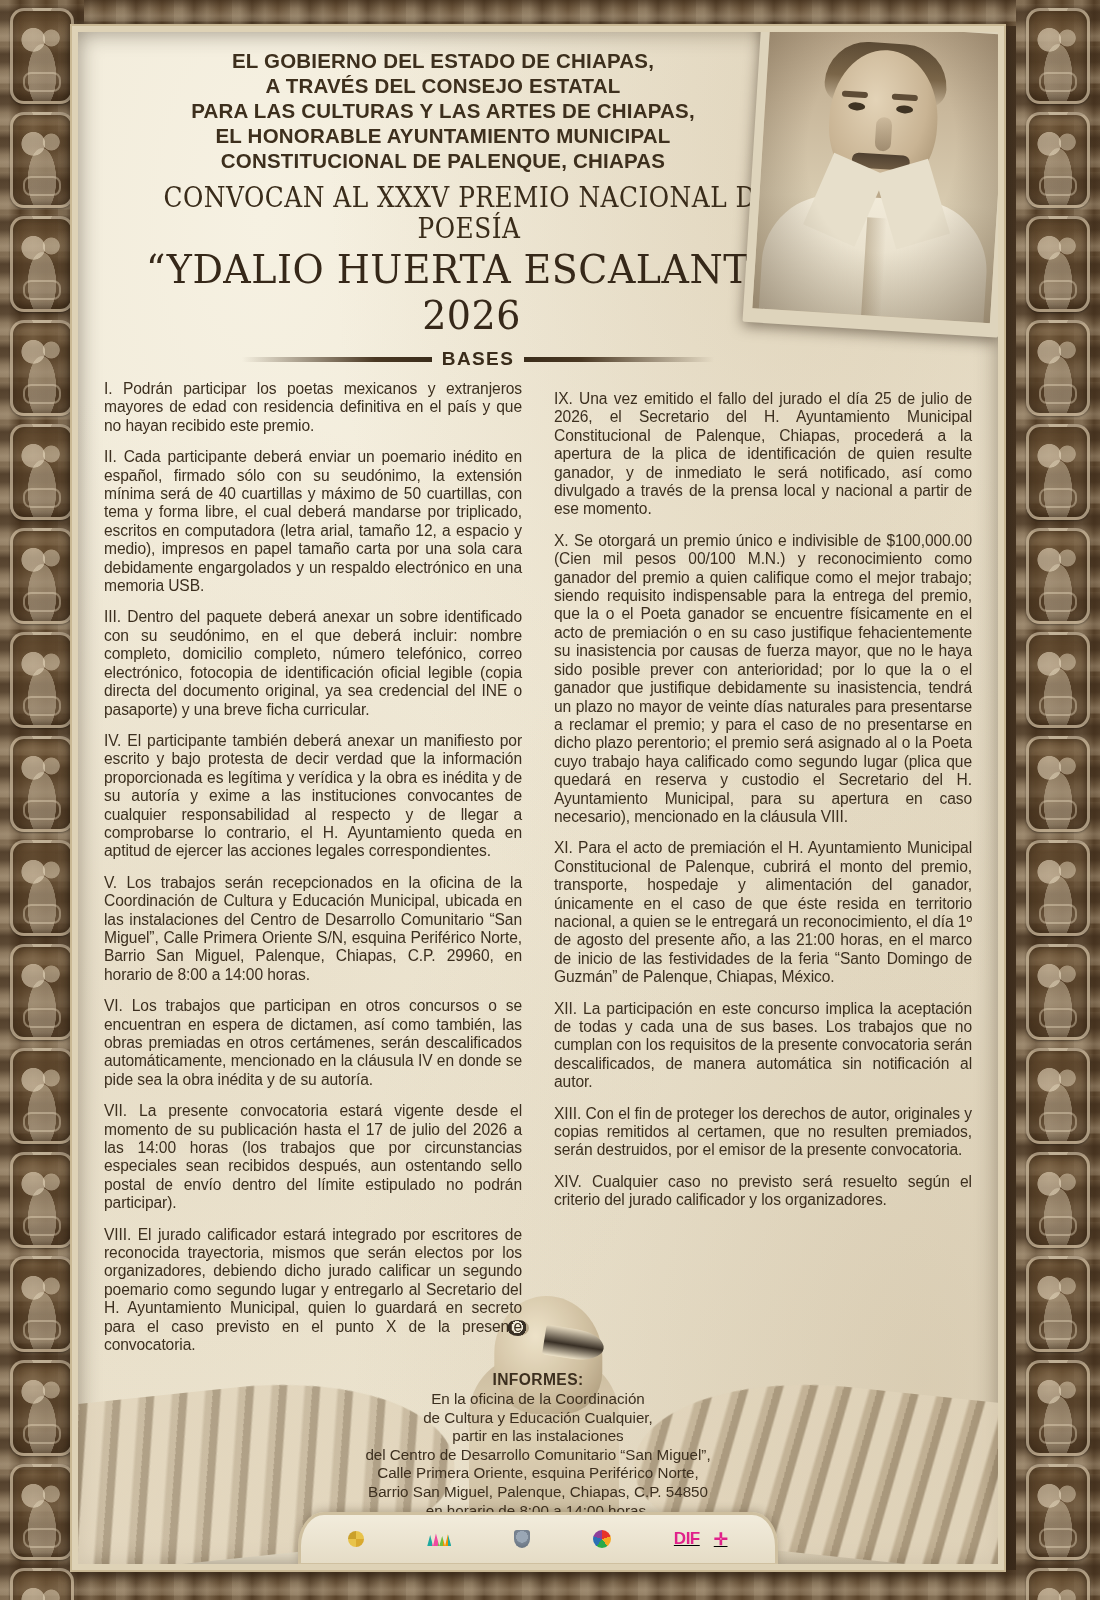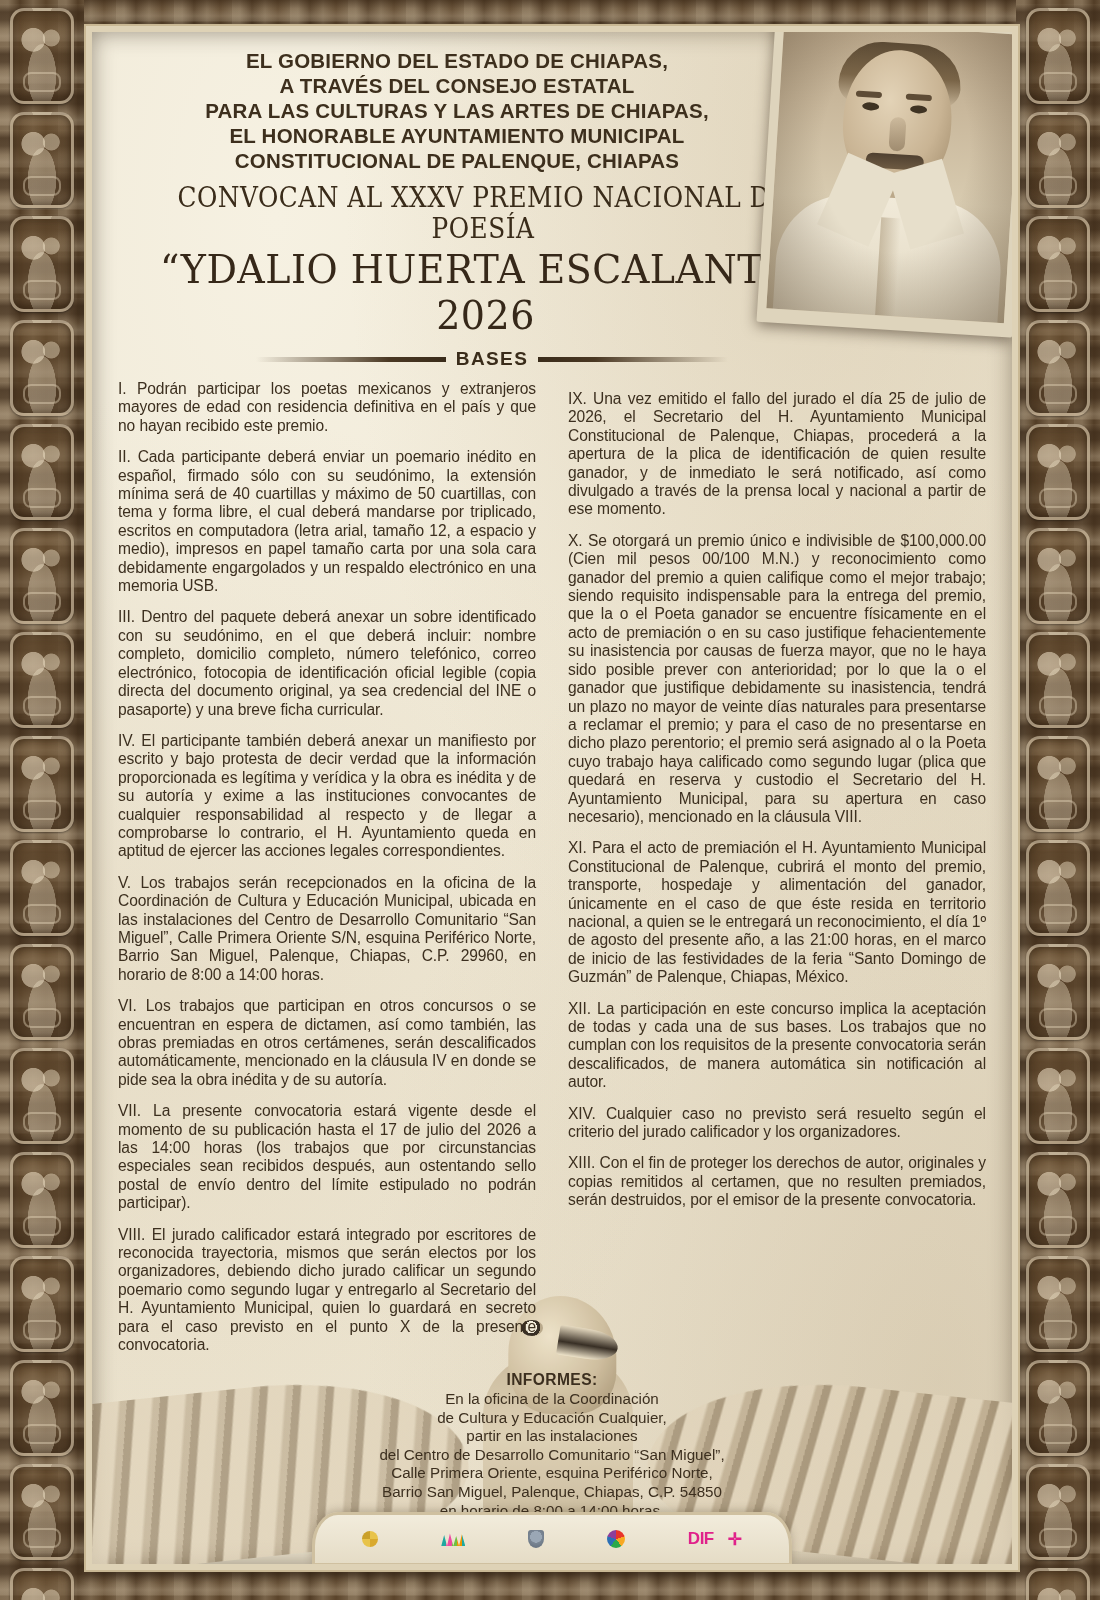--- a/index.html
+++ b/index.html
@@ -66,21 +66,21 @@
   }
   .cart::after {
     content:""; position:absolute; left:10px; right:10px; bottom:9px; height:16px;
     border-radius: 8px;
     border: 2px solid rgba(235,220,193,0.4);
   }
 
   
   #paper {
     position: absolute;
-    left: 86px; top: 26px;
+    left: 72px; top: 26px;
     width: 932px; height: 1544px;
     background:
       radial-gradient(ellipse at 20% 12%, #f6f1e2 0%, #efe8d5 42%, #e6dcc5 100%);
     border: 6px solid #ded2b6;
     outline: 2px solid #c9b894;
     box-shadow: 0 0 22px rgba(40,26,12,0.45) inset, 0 0 14px rgba(0,0,0,0.4);
     overflow: hidden;
     z-index: 3;
   }
   
@@ -309,21 +309,21 @@
     position: absolute; z-index: 7;
     left: 50%; transform: translateX(-50%);
     bottom: -2px; width: 480px; height: 54px;
     background: linear-gradient(180deg, #f2ecdc 0%, #e5dcc6 100%);
     border: 3px solid #cfc0a0;
     border-radius: 26px 26px 0 0 / 34px 34px 0 0;
     box-shadow: 0 -2px 8px rgba(60,42,25,0.25);
     display: flex; align-items: center; justify-content: space-around;
     padding: 0 16px;
   }
-  .logo { display: flex; gap: 14px; font-size: 9px; font-weight: bold; }
+  .logo { display: flex; gap: 14px; font-size: 9px; font-weight: bold; text-decoration: underline; }
   .logo .mark { display:inline-block; }
   .m-chiapas { width:16px; height:16px; border-radius:50%;
     background: conic-gradient(#e8c34a 0 25%, #d9a92e 0 50%, #e8c34a 0 75%, #caa02a 0); }
   .m-cultura { width:24px; height:14px;
     background: linear-gradient(90deg,#1fa9a0 0 22%,#ef4aa0 0 44%,#6fc043 0 66%,#f29400 0 88%,#1fa9a0 0);
     clip-path: polygon(0 100%, 12% 22%, 24% 100%, 36% 10%, 50% 100%, 62% 28%, 74% 100%, 86% 16%, 100% 100%); }
   .m-escudo { width:16px; height:18px; border-radius: 3px 3px 50% 50%;
     background: radial-gradient(circle at 50% 38%, #9aa7b5 0 42%, #7b8795 43%, #5f6a77 100%); }
   .m-pinwheel { width:18px; height:18px; border-radius:50%;
     background: conic-gradient(#e8332a 0 20%, #f7a823 0 40%, #2aa84a 0 60%, #2b6fb5 0 80%, #8c3f9b 0); }
@@ -423,22 +423,22 @@
           <p class="clause">V. Los trabajos serán recepcionados en la oficina de la Coordinación de Cultura y Educación Municipal, ubicada en las instalaciones del Centro de Desarrollo Comunitario “San Miguel”, Calle Primera Oriente S/N, esquina Periférico Norte, Barrio San Miguel, Palenque, Chiapas, C.P. 29960, en horario de 8:00 a 14:00 horas.</p>
           <p class="clause">VI. Los trabajos que participan en otros concursos o se encuentran en espera de dictamen, así como también, las obras premiadas en otros certámenes, serán descalificados automáticamente, mencionado en la cláusula IV en donde se pide sea la obra inédita y de su autoría.</p>
           <p class="clause">VII. La presente convocatoria estará vigente desde el momento de su publicación hasta el 17 de julio del 2026 a las 14:00 horas (los trabajos que por circunstancias especiales sean recibidos después, aun ostentando sello postal de envío dentro del límite estipulado no podrán participar).</p>
           <p class="clause">VIII. El jurado calificador estará integrado por escritores de reconocida trayectoria, mismos que serán electos por los organizadores, debiendo dicho jurado calificar un segundo poemario como segundo lugar y entregarlo al Secretario del H. Ayuntamiento Municipal, quien lo guardará en secreto para el caso previsto en el punto X de la presente convocatoria.</p>
         </div>
       <div class="col right" id="col-right">
           <p class="clause">IX. Una vez emitido el fallo del jurado el día 25 de julio de 2026, el Secretario del H. Ayuntamiento Municipal Constitucional de Palenque, Chiapas, procederá a la apertura de la plica de identificación de quien resulte ganador, y de inmediato le será notificado, así como divulgado a través de la prensa local y nacional a partir de ese momento.</p>
           <p class="clause">X. Se otorgará un premio único e indivisible de $100,000.00 (Cien mil pesos 00/100 M.N.) y reconocimiento como ganador del premio a quien califique como el mejor trabajo; siendo requisito indispensable para la entrega del premio, que la o el Poeta ganador se encuentre físicamente en el acto de premiación o en su caso justifique fehacientemente su inasistencia por causas de fuerza mayor, que no le haya sido posible prever con anterioridad; por lo que la o el ganador que justifique debidamente su inasistencia, tendrá un plazo no mayor de veinte días naturales para presentarse a reclamar el premio; y para el caso de no presentarse en dicho plazo perentorio; el premio será asignado al o la Poeta cuyo trabajo haya calificado como segundo lugar (plica que quedará en reserva y custodio el Secretario del H. Ayuntamiento Municipal, para su apertura en caso necesario), mencionado en la cláusula VIII.</p>
           <p class="clause">XI. Para el acto de premiación el H. Ayuntamiento Municipal Constitucional de Palenque, cubrirá el monto del premio, transporte, hospedaje y alimentación del ganador, únicamente en el caso de que éste resida en territorio nacional, a quien se le entregará un reconocimiento, el día 1º de agosto del presente año, a las 21:00 horas, en el marco de inicio de las festividades de la feria “Santo Domingo de Guzmán” de Palenque, Chiapas, México.</p>
           <p class="clause">XII. La participación en este concurso implica la aceptación de todas y cada una de sus bases. Los trabajos que no cumplan con los requisitos de la presente convocatoria serán descalificados, de manera automática sin notificación al autor.</p>
+          <p class="clause">XIII. Con el fin de proteger los derechos de autor, originales y copias remitidos al certamen, que no resulten premiados, serán destruidos, por el emisor de la presente convocatoria.</p>
           <p class="clause">XIV. Cualquier caso no previsto será resuelto según el criterio del jurado calificador y los organizadores.</p>
-          <p class="clause">XIII. Con el fin de proteger los derechos de autor, originales y copias remitidos al certamen, que no resulten premiados, serán destruidos, por el emisor de la presente convocatoria.</p>
         </div>
     </div>
 
     <div id="informes">
       <div id="informes-title">INFORMES:</div>
       <div id="informes-lines">
           <div class="ln">En la oficina de la Coordinación</div>
           <div class="ln">de Cultura y Educación Cualquier,</div>
           <div class="ln">partir en las instalaciones</div>
           <div class="ln">del Centro de Desarrollo Comunitario “San Miguel”,</div>

